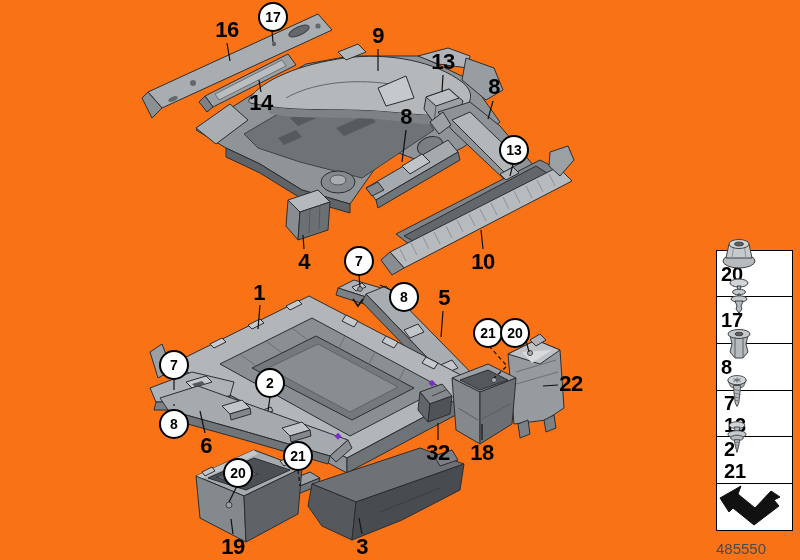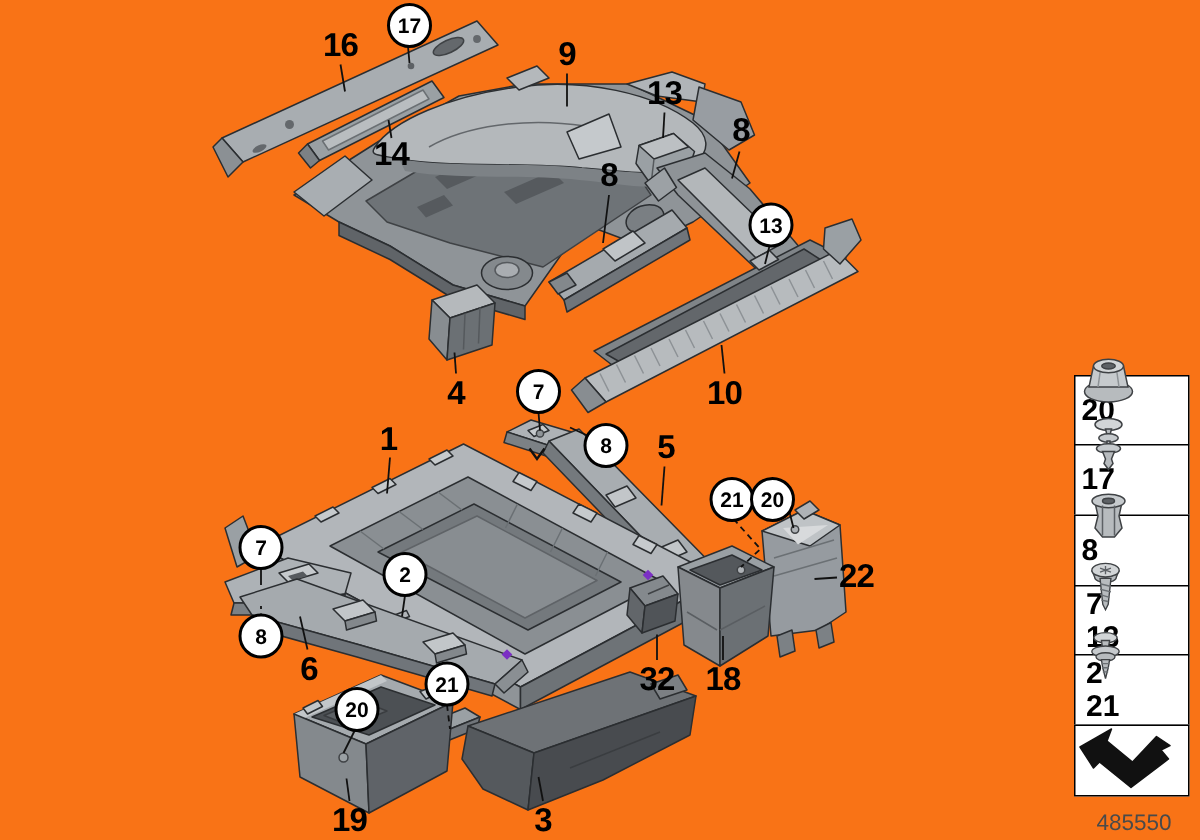--- a/index.html
+++ b/index.html
@@ -12,21 +12,21 @@
         border:2px solid #000;border-radius:50%;background:#fff;display:flex;
         align-items:center;justify-content:center;font-weight:bold;font-size:14px;color:#000;}
   .sidebar{position:absolute;left:716px;top:250px;width:77px;}
   .srow{box-sizing:border-box;border:1.5px solid #000;margin-top:-1.5px;background:#fff;
         position:relative;display:flex;align-items:center;}
   .srow:first-child{margin-top:0;}
   .snum{font-weight:bold;font-size:20px;color:#000;padding-left:4px;line-height:20px;}
   .snum2{display:flex;flex-direction:column;gap:2px;padding-left:3px;}
   .sicon{position:absolute;right:2px;top:50%;transform:translateY(-50%);}
   .arrow-row{justify-content:center;}
-  .docnum{position:absolute;left:716px;top:540px;width:80px;text-align:center;
+  .docnum{position:absolute;left:716px;top:540px;width:80px;text-align:left;
           font-size:15px;color:#4a4a4a;}
 </style>
 </head>
 <body>
 
 <div class="canvas">
 
 <svg width="800" height="560" viewBox="0 0 800 560">
   <g stroke="#2b2e31" stroke-width="1" stroke-linejoin="round">
 

